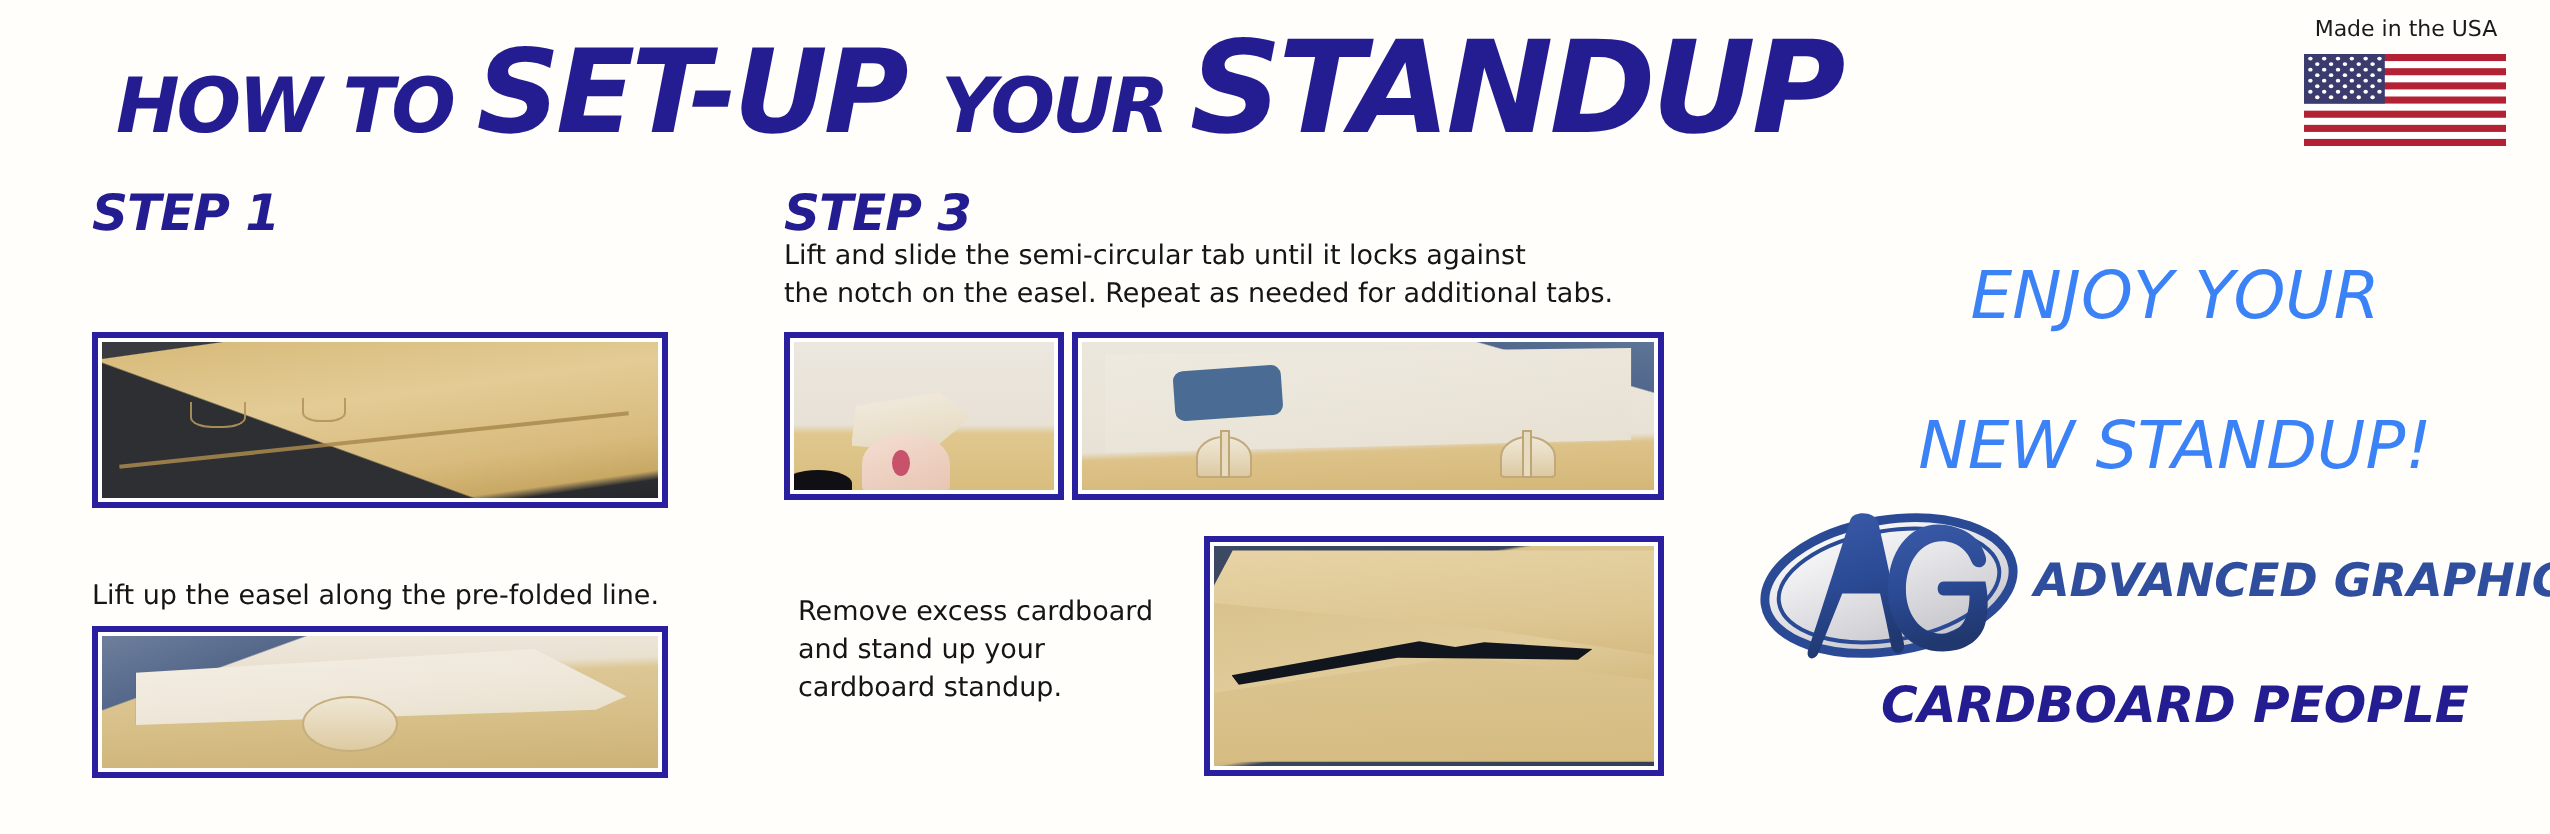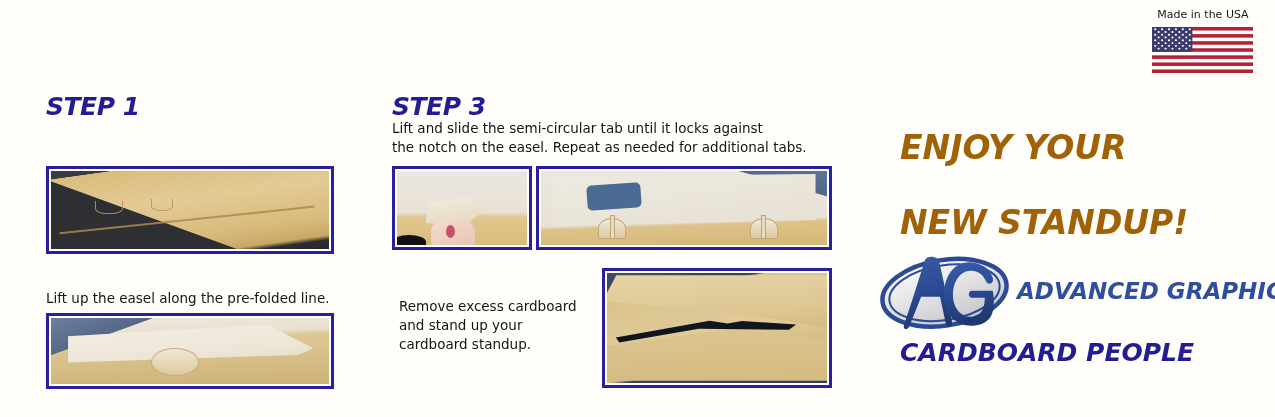--- a/index.html
+++ b/index.html
@@ -249,47 +249,48 @@
     top: 42%;
     width: 82%;
     height: 22%;
     background: #11151d;
     clip-path: polygon(0% 76%, 52% 6%, 62% 18%, 70% 8%, 100% 22%, 96% 44%, 46% 40%, 2% 96%);
   }
 
   
   .enjoy {
     position: absolute;
-    color: #a16207;
-    font-family: "DejaVu Sans", sans-serif;
-    font-weight: bold;
+    color: #3b82f6;
+    font-family: "DejaVu Sans", sans-serif;
+    font-weight: normal;
     font-style: italic;
     font-size: 33px;
     letter-spacing: 0px;
     white-space: nowrap;
-    text-align: left;
+    text-align: center;
   }
   .brandname {
     position: absolute;
     color: #2f4f9e;
     font-family: "DejaVu Sans", sans-serif;
     font-weight: bold;
     font-style: italic;
     font-size: 23px;
     letter-spacing: 0px;
     white-space: nowrap;
   }
   .tagline {
     position: absolute;
     color: #231d91;
     font-family: "DejaVu Sans", sans-serif;
     font-weight: bold;
     font-style: italic;
     font-size: 25px;
     white-space: nowrap;
+    text-align: center;
   }
   .ag-logo {
     position: absolute;
     left: 877px;
     top: 252px;
     width: 135px;
     height: 82px;
   }
 
   
@@ -310,20 +311,23 @@
     top: 27px;
     width: 101px;
     height: 46px;
   }
 </style>
 </head>
 <body>
 
 <div id="poster">
 
+  <div class="headline">
+    <span class="sm">HOW TO </span><span class="lg">SET-UP </span><span class="sm">YOUR </span><span class="xl">STANDUP</span>
+  </div>
 
   <div class="usa-text">Made in the USA</div>
   <svg class="usa-flag" viewBox="0 0 190 100" preserveAspectRatio="none">
     <rect x="0" y="0" width="190" height="100" fill="#ffffff"></rect>
     <g fill="#b22234">
       <rect x="0" y="0" width="190" height="7.7"></rect>
       <rect x="0" y="15.4" width="190" height="7.7"></rect>
       <rect x="0" y="30.8" width="190" height="7.7"></rect>
       <rect x="0" y="46.2" width="190" height="7.7"></rect>
       <rect x="0" y="61.6" width="190" height="7.7"></rect>

